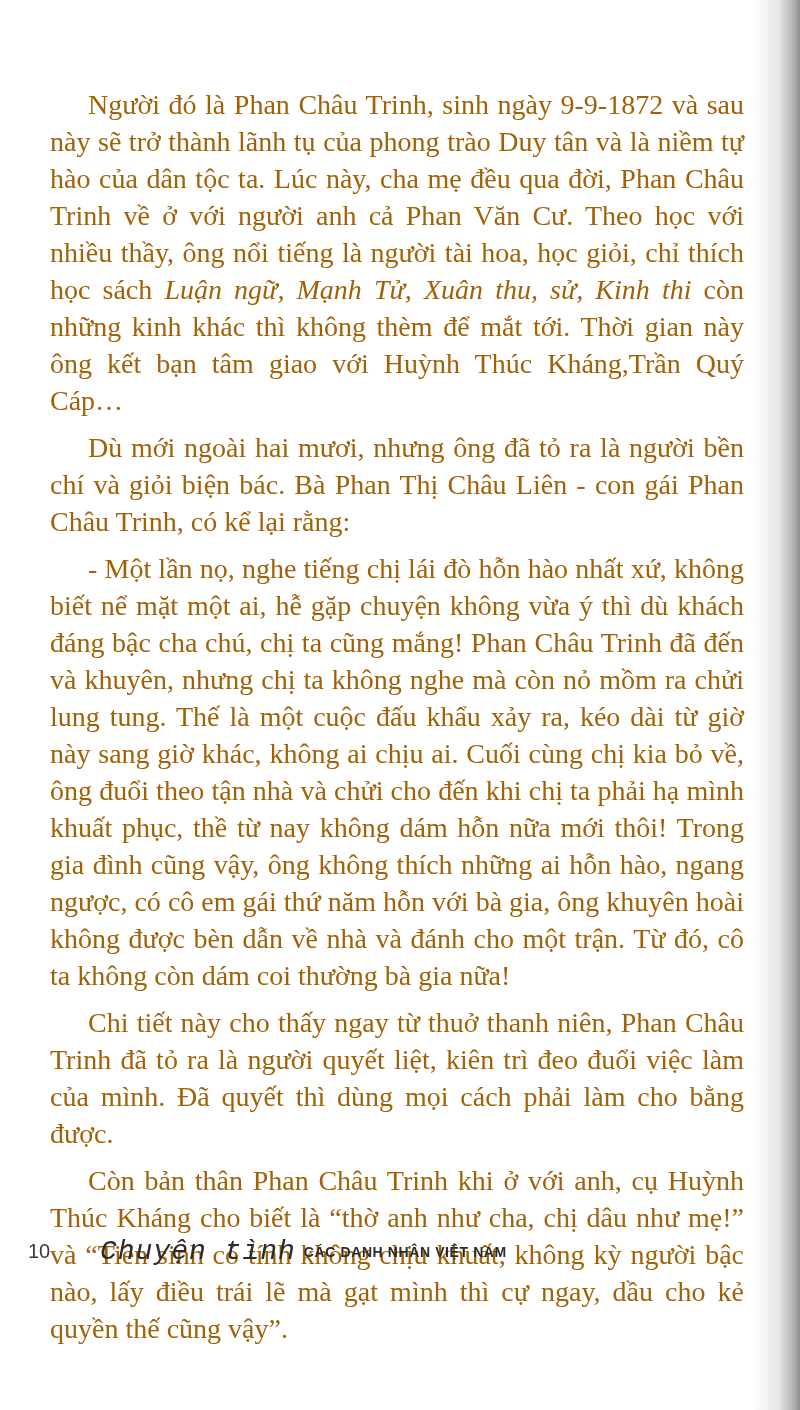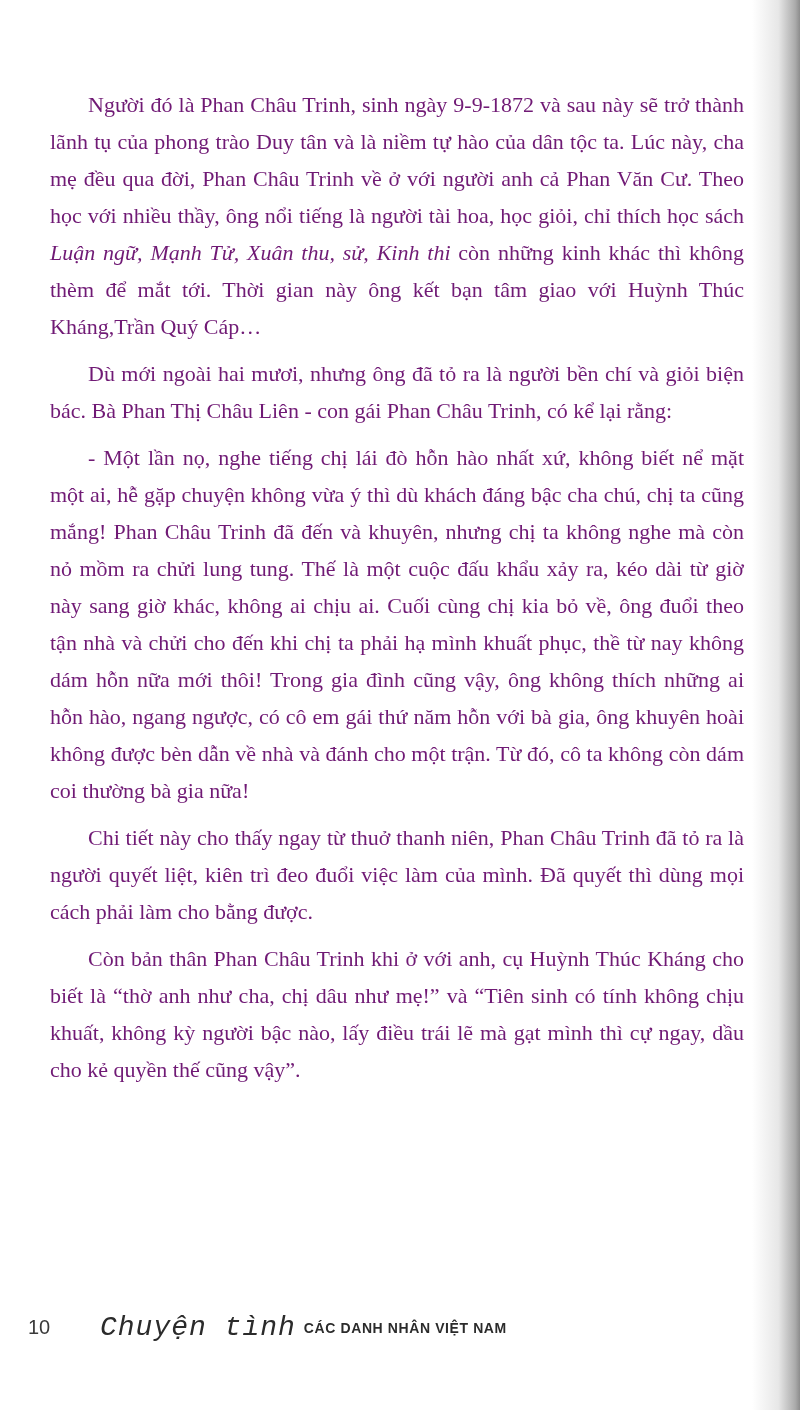--- a/index.html
+++ b/index.html
@@ -34,37 +34,37 @@
       rgba(120,120,120,0.85) 100%);
     pointer-events: none;
     z-index: 5;
   }
 
   .text-block {
     position: absolute;
     top: 86px;
     left: 50px;
     right: 56px;
-    color: #701a75;
-    font-size: 22px;
+    color: #a16207;
+    font-size: 28px;
     line-height: 37px;
     text-align: justify;
   }
 
   .text-block p {
     text-indent: 38px;
     margin-bottom: 10px;
   }
 
   .italic { font-style: italic; }
 
   .footer {
     position: absolute;
     left: 28px;
-    top: 1312px;
+    top: 1236px;
     width: 700px;
     display: flex;
     align-items: center;
   }
 
   .page-number {
     font-family: "Liberation Sans", sans-serif;
     font-size: 20px;
     color: #3a3a3a;
     width: 72px;

